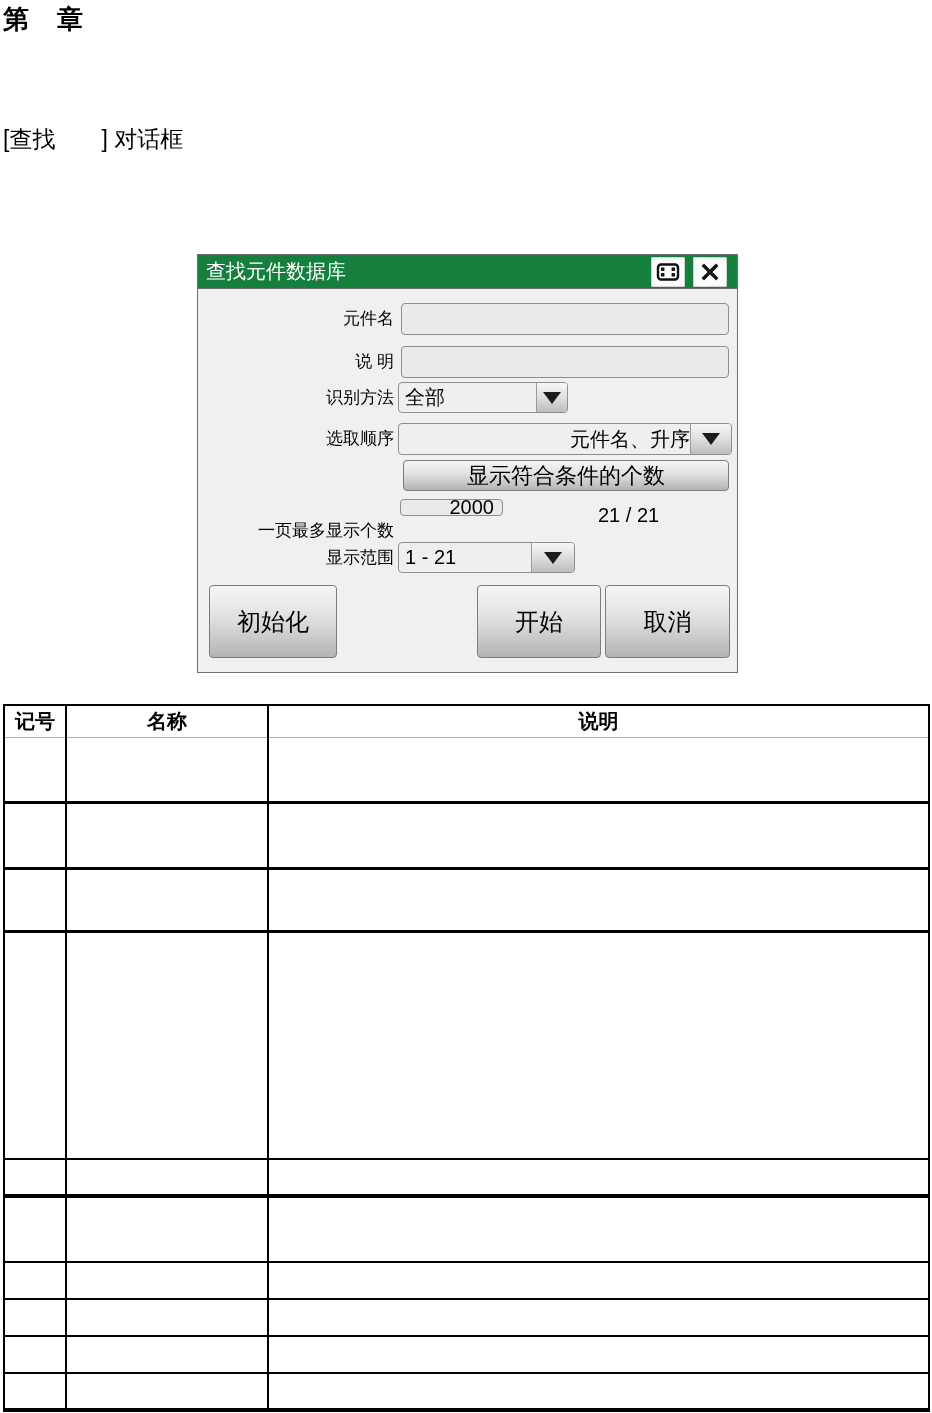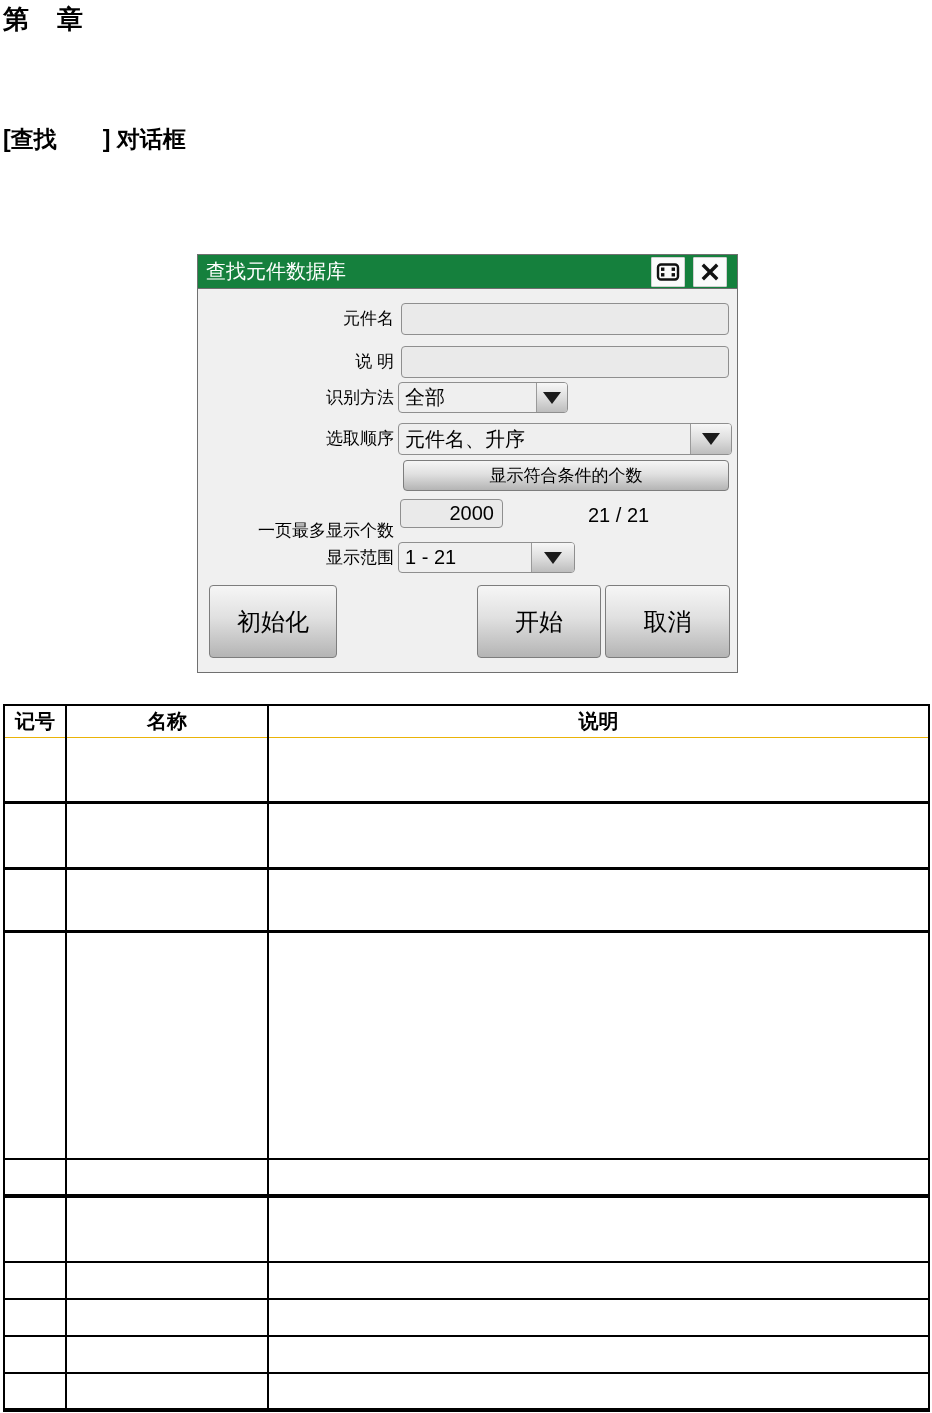--- a/index.html
+++ b/index.html
@@ -6,21 +6,21 @@
   body{
     width:932px;height:1413px;position:relative;background:#ffffff;
     font-family:"Liberation Sans","DejaVu Sans",sans-serif;color:#000;
     overflow:hidden;
   }
   .chapter-heading{
     position:absolute;left:3px;top:2px;font-size:26px;font-weight:bold;
     letter-spacing:1px;white-space:pre;
   }
   .section-heading{
-    position:absolute;left:3px;top:124px;font-size:23px;font-weight:bold;
+    position:absolute;left:3px;top:124px;font-size:23px;font-weight:normal;
     white-space:pre;
   }
 
   
   .dialog{
     position:absolute;left:197px;top:254px;width:541px;height:419px;
     background:#f0f0f0;border:1px solid #707070;box-sizing:border-box;
   }
   .titlebar{
     position:absolute;left:0;top:0;right:0;height:34px;background:#15803d;
@@ -58,21 +58,21 @@
     border-left:1px solid #9a9a9a;display:flex;align-items:center;
     justify-content:center;background:linear-gradient(180deg,#f7f7f7 0%,#dedede 50%,#bdbdbd 100%);
   }
   .tri-down{
     width:0;height:0;border-left:9px solid transparent;
     border-right:9px solid transparent;border-top:12px solid #1b1b1b;
   }
   .push-btn{
     position:absolute;border:1px solid #7d7d7d;border-radius:4px;
     background:linear-gradient(180deg,#f6f6f6 0%,#e0e0e0 45%,#b4b4b4 100%);
-    font-size:17px;font-family:inherit;color:#000;box-sizing:border-box;
+    font-size:22px;font-family:inherit;color:#000;box-sizing:border-box;
     display:flex;align-items:center;justify-content:center;padding:0;
   }
   .big-btn{font-size:24px;}
   .static-num{position:absolute;font-size:20px;}
 
   
   .results-table{
     position:absolute;left:3px;top:704px;width:925px;
     border-collapse:collapse;table-layout:fixed;
   }
@@ -136,31 +136,31 @@
   <div class="dlg-label" style="top:127px;line-height:31px;">识别方法</div>
   <div class="combo" style="left:200px;top:127px;width:170px;height:31px;gap:19px;">
     <span class="combo-value">全部</span>
     <span class="combo-arrow" style="width:30px;">
         <span class="tri-down"></span>
       </span>
   </div>
 
   <div class="dlg-label" style="top:168px;line-height:32px;">选取顺序</div>
   <div class="combo" style="left:200px;top:168px;width:334px;height:32px;">
-    <span class="combo-value" style="line-height:30px;">元件名、升序</span>
+    <span class="combo-value" style="line-height:30px;text-align:right;">元件名、升序</span>
     <span class="combo-arrow" style="width:40px;">
         <span class="tri-down"></span>
       </span>
   </div>
 
   <button class="push-btn" style="left:205px;top:205px;width:326px;height:31px;">显示符合条件的个数</button>
 
   <div class="dlg-label" style="top:259px;line-height:33px;font-family:Liberation Serif, serif;">一页最多显示个数</div>
-  <input class="field-box" style="left: 202px; top: 244px; width: 103px; height: 29px; text-align: right;" type="text" value="2000">
-  <div class="static-num" style="left:390px;top:244px;line-height:33px;text-align:center;">21 / 21</div>
+  <input class="field-box" style="left: 202px; top: 244px; width: 103px; height: 17px; text-align: right;" type="text" value="2000">
+  <div class="static-num" style="left:400px;top:244px;line-height:33px;text-align:center;">21 / 21</div>
 
   <div class="dlg-label" style="top:287px;line-height:31px;">显示范围</div>
   <div class="combo" style="left:200px;top:287px;width:177px;height:31px;">
     <span class="combo-value">1 - 21</span>
     <span class="combo-arrow" style="width:42px;">
         <span class="tri-down"></span>
       </span>
   </div>
 
   <button class="push-btn big-btn" style="left:279px;top:330px;width:124px;height:73px;">开始</button>

